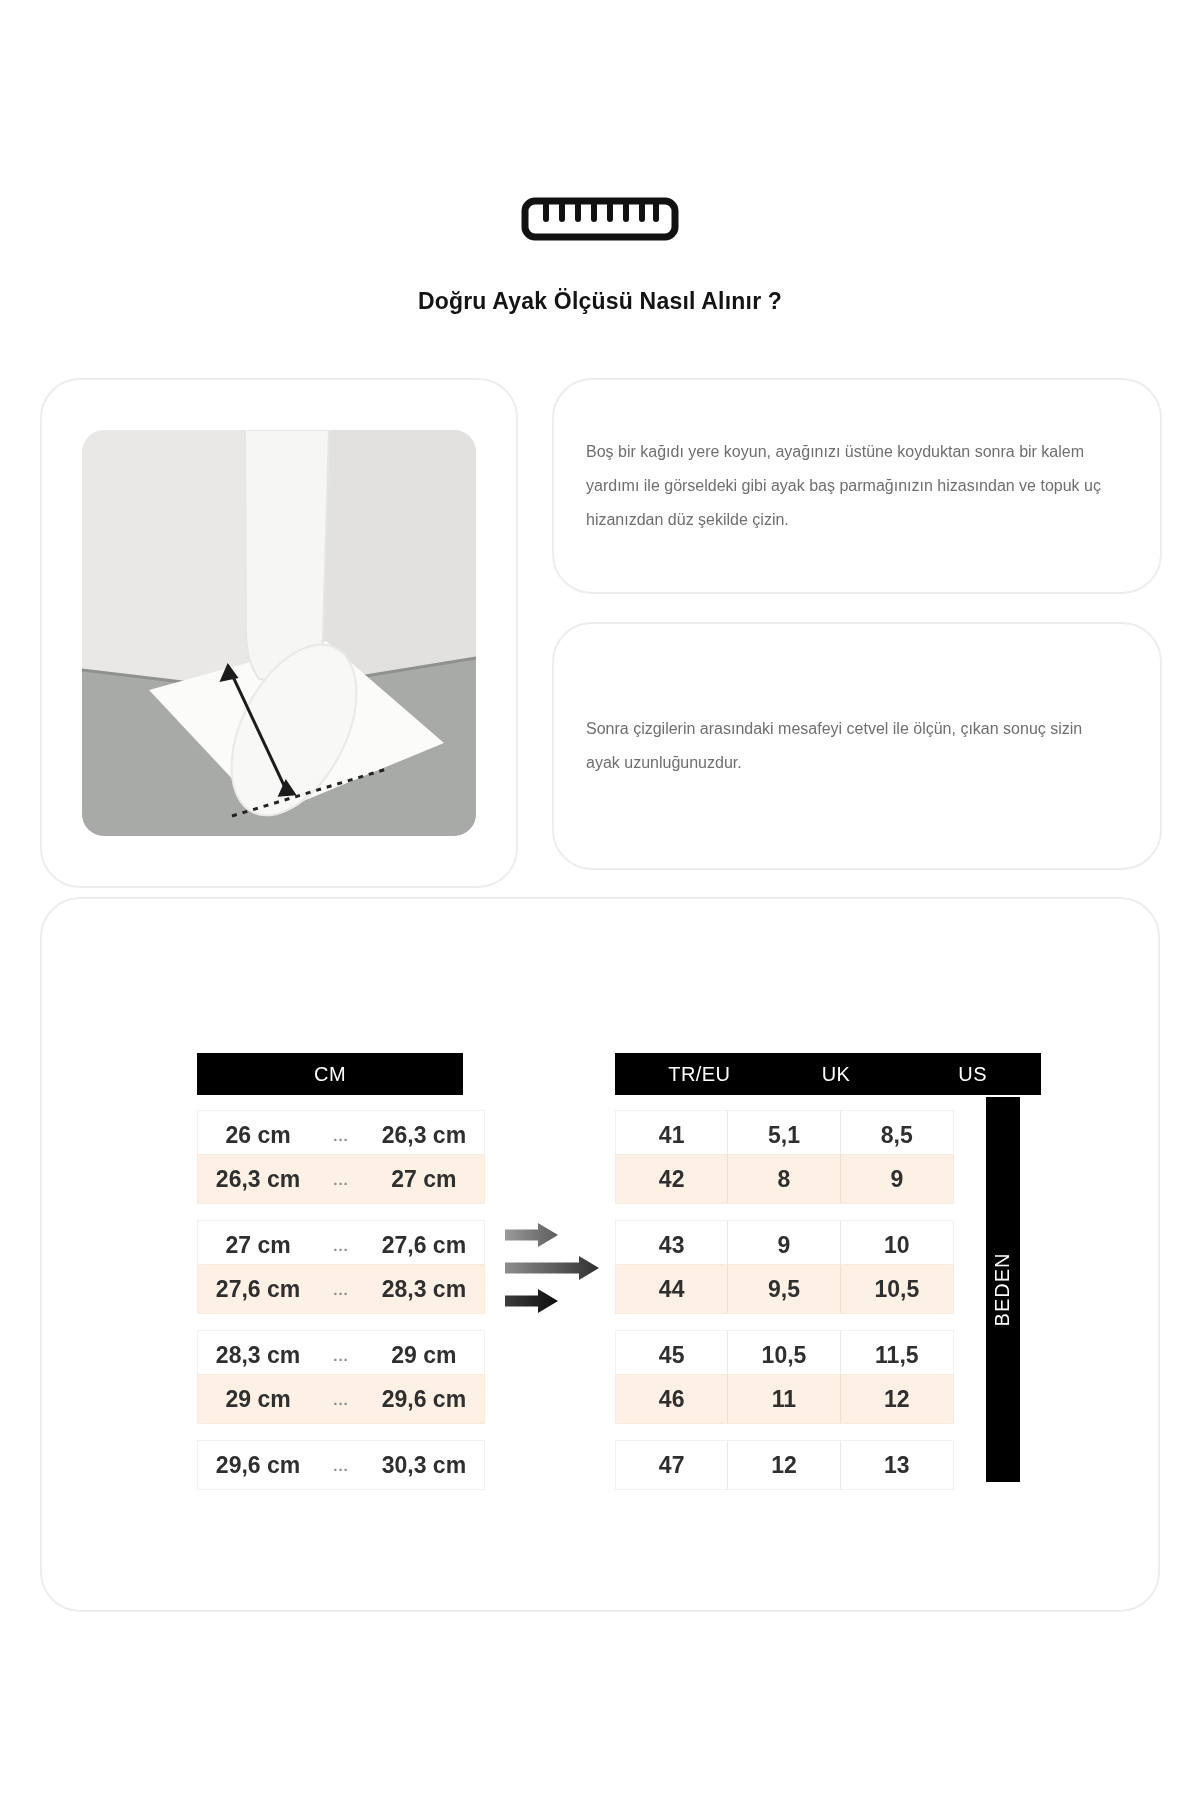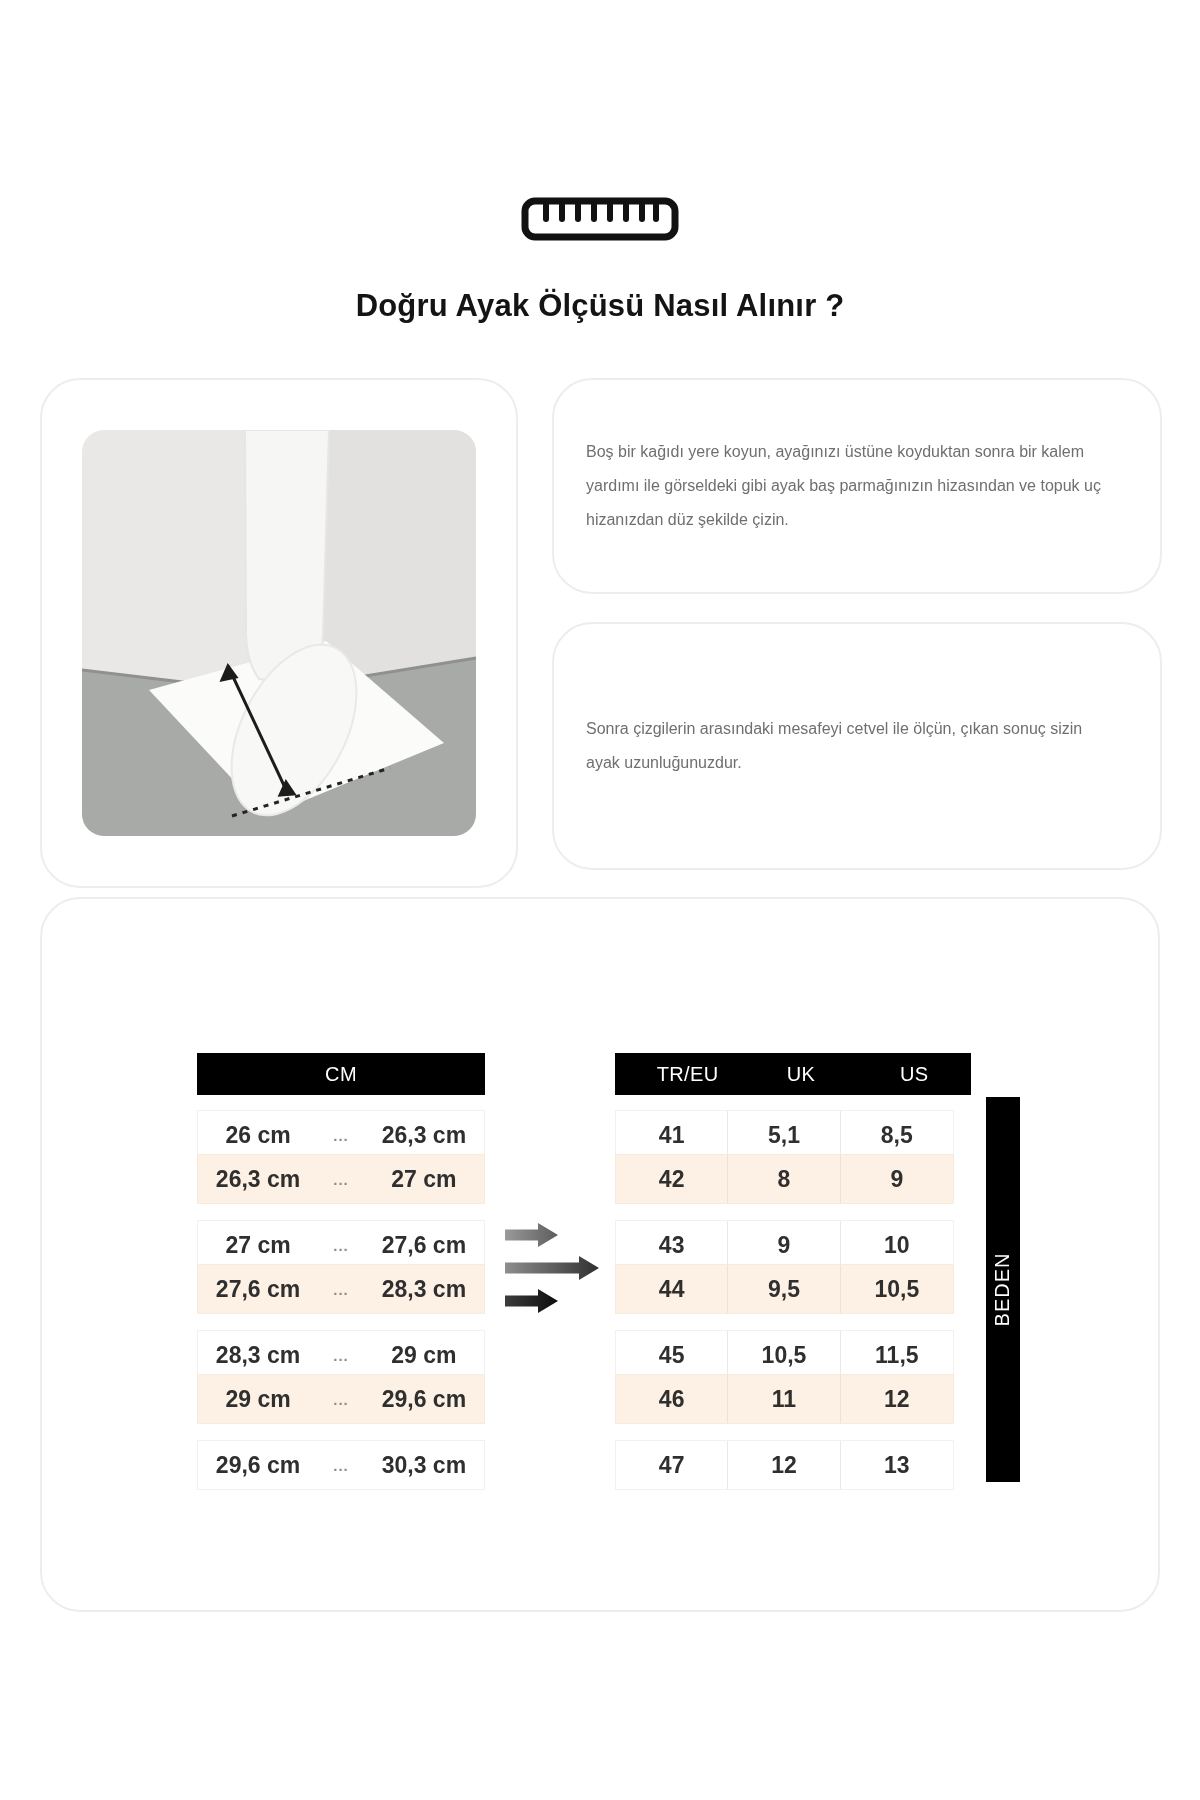--- a/index.html
+++ b/index.html
@@ -4,21 +4,21 @@
 <style>
   html,body{margin:0;padding:0;background:#fff;}
   .page{
     position:relative;width:1200px;height:1800px;background:#fff;overflow:hidden;
     font-family:"Liberation Sans", sans-serif;color:#141414;
   }
   
   .ruler-wrap{position:absolute;left:0;top:196px;width:1200px;display:flex;justify-content:center;}
   .page-title{
     position:absolute;left:0;top:288px;width:1200px;text-align:center;
-    font-size:31px;font-weight:700;color:#141414;letter-spacing:.2px;
+    font-size:23px;font-weight:700;color:#141414;letter-spacing:.2px;
   }
   .card{
     position:absolute;background:#fff;border:2px solid #ededed;border-radius:40px;box-sizing:border-box;
   }
   .photo-card{left:40px;top:378px;width:478px;height:510px;}
   .photo{
     position:absolute;left:40px;top:50px;width:394px;height:406px;border-radius:22px;overflow:hidden;
   }
   .info-box-1{left:552px;top:378px;width:610px;height:216px;display:flex;align-items:center;}
   .info-box-2{left:552px;top:622px;width:610px;height:248px;display:flex;align-items:center;}
@@ -29,22 +29,22 @@
   .table-card{left:40px;top:897px;width:1120px;height:715px;}
   .table-title{
     position:absolute;left:0;top:52px;width:1120px;text-align:center;
     font-size:30px;font-weight:700;color:#141414;
   }
   .thead{
     position:absolute;height:42px;background:#000;color:#fff;
     display:flex;align-items:center;justify-content:center;
     font-size:20px;letter-spacing:.4px;box-sizing:border-box;
   }
-  .cm-head{left:155px;top:154px;width:288px;}
-  .size-head{left:573px;top:154px;width:356px;display:grid;grid-template-columns:1fr 1fr 1fr;padding-left:16px;}
+  .cm-head{left:155px;top:154px;width:266px;}
+  .size-head{left:573px;top:154px;width:426px;display:grid;grid-template-columns:1fr 1fr 1fr;padding-left:16px;}
   .size-head span{text-align:center;}
   .row{
     position:absolute;height:50px;box-sizing:border-box;display:grid;align-items:center;
     font-size:23px;font-weight:700;color:#2f2f2f;
   }
   .cm-row{left:155px;width:288px;grid-template-columns:42% 16% 42%;}
   .size-row{left:573px;width:339px;grid-template-columns:1fr 1fr 1fr;}
   .row span{text-align:center;}
   .row .sep{font-size:15px;color:#8c8c8c;letter-spacing:1px;font-weight:700;}
   .row-white{background:#fff;border:1px solid #f1f1f1;margin-top:11px;}

